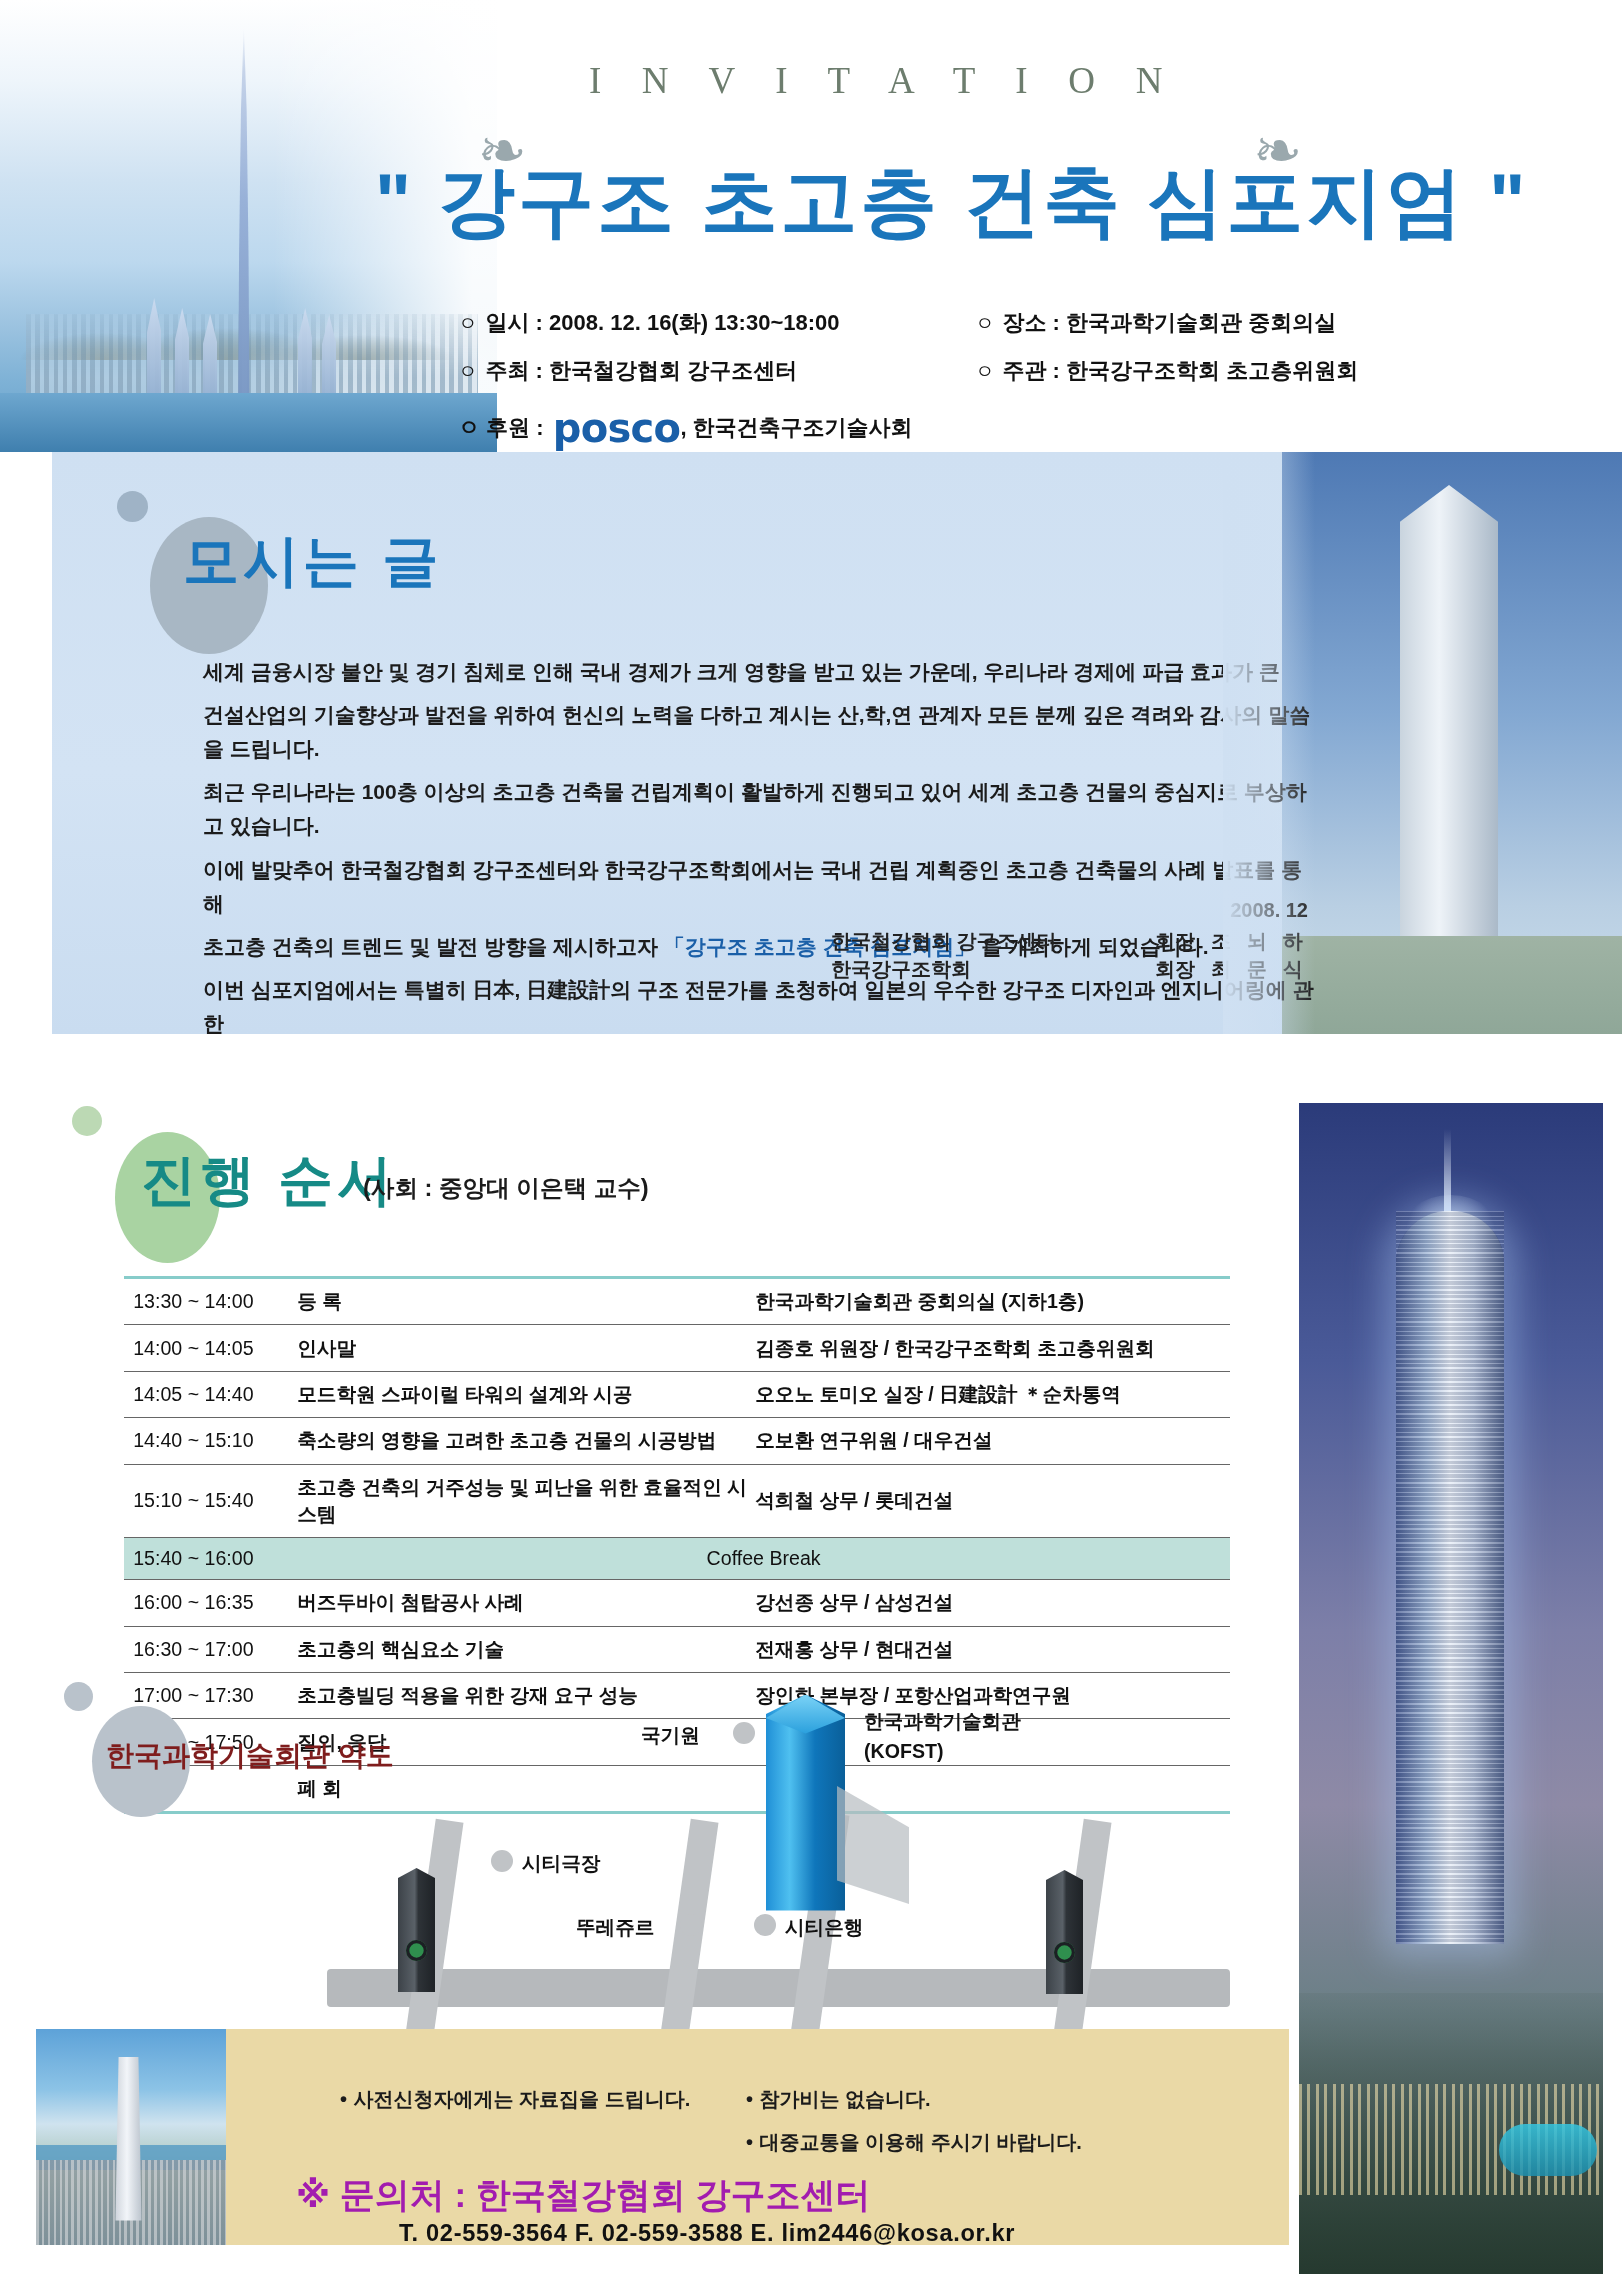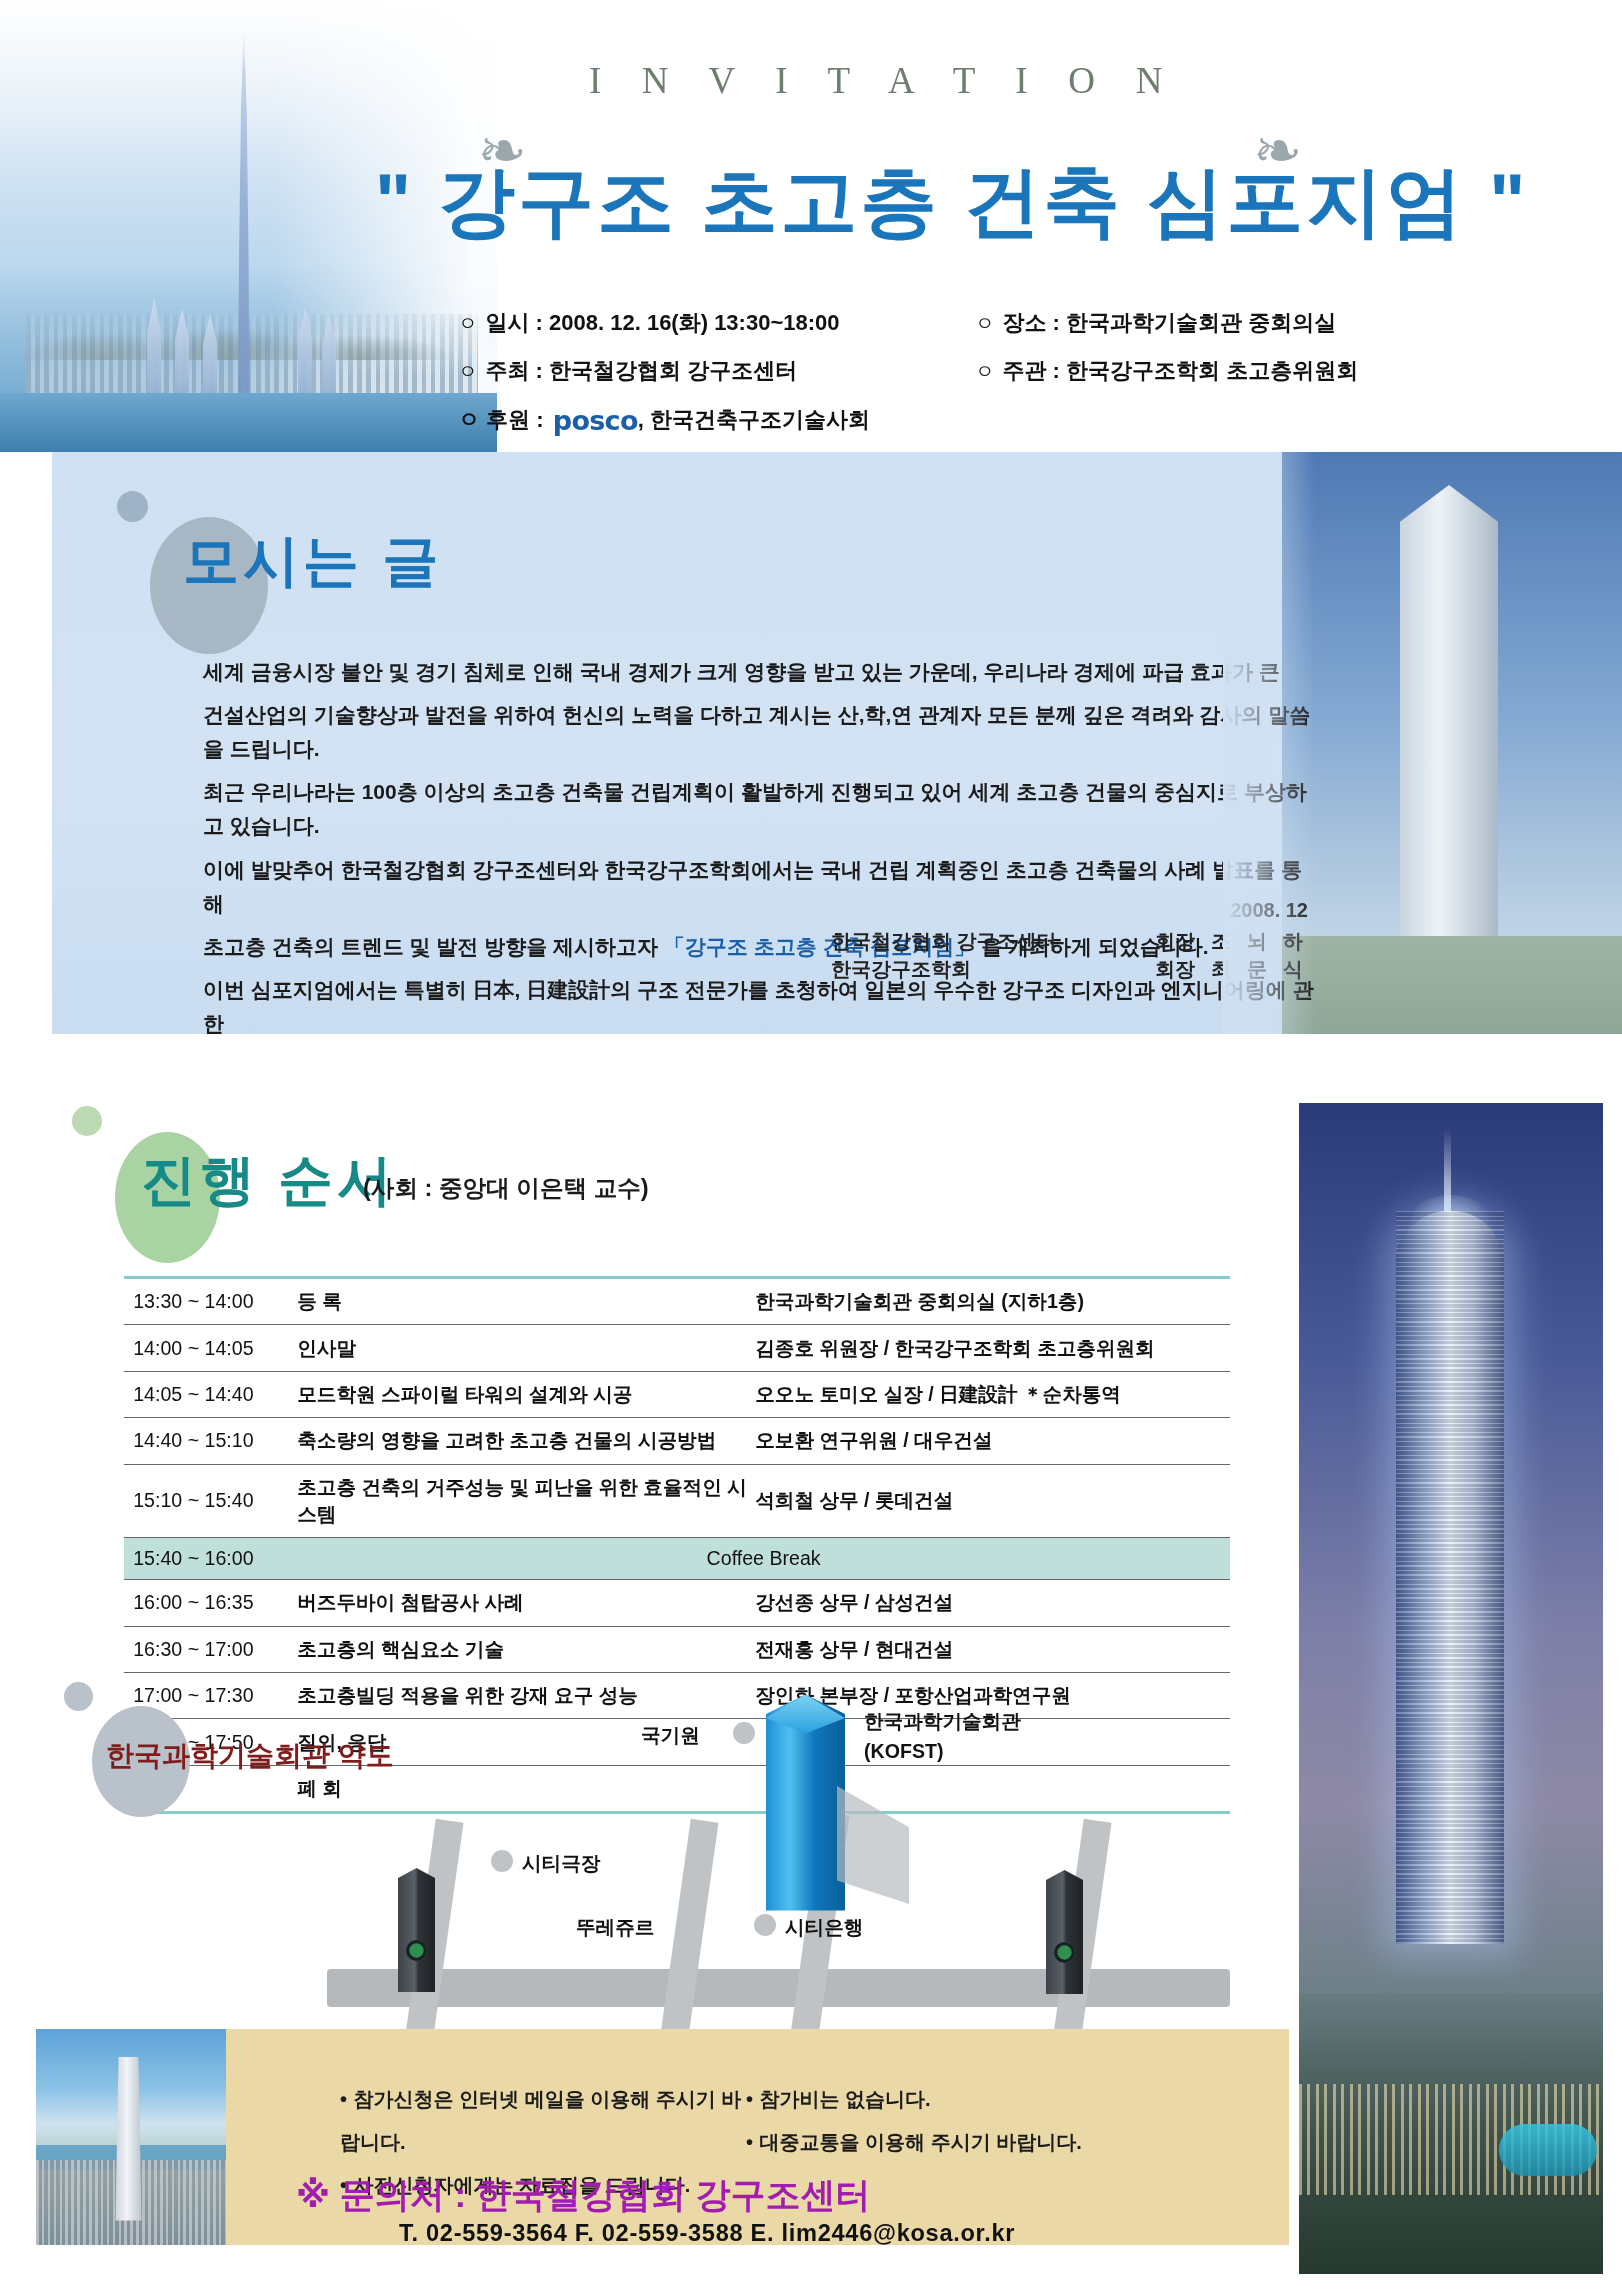--- a/index.html
+++ b/index.html
@@ -34,21 +34,21 @@
   .flour.l{left:19.6px;}
   .flour.r{right:6.5px;}
 
   .main-title{position:absolute;left:366px;top:151px;width:1171px;text-align:center;
     font-size:77px;font-weight:700;color:#1a75bb;letter-spacing:2.6px;white-space:nowrap;}
 
   .meta{position:absolute;left:458px;top:308px;width:1112px;font-size:22px;color:#111;font-weight:700;}
   .meta-row{display:flex;margin-bottom:18.3px;}
   .meta-col{width:517px;display:flex;align-items:center;}
   .meta-col .bullet{margin-right:7.9px;font-weight:400;font-size:19.6px;}
-  .posco{color:#1a5fa8;font-weight:700;font-size:27px;letter-spacing:-0.7px;font-family:"DejaVu Sans",sans-serif;}
+  .posco{color:#1a5fa8;font-weight:700;font-size:40px;letter-spacing:-0.7px;font-family:"DejaVu Sans",sans-serif;}
 
   
   #greeting{position:absolute;left:52px;top:452px;width:1570px;height:582px;
     background:linear-gradient(to bottom,#cfe0f2,#d3e3f4 55%,#c9dcf0 100%);overflow:hidden;}
   #greeting .righttower{position:absolute;right:0;top:0;width:340px;height:582px;
     background:linear-gradient(to bottom,#4e79b4 0%,#83a8d2 45%,#b9cfe3 78%,#cfe0ec 100%);}
   #greeting .righttower:before{content:"";position:absolute;left:-59px;top:0;width:92px;height:582px;
     background:linear-gradient(to right,rgba(207,224,242,1),rgba(207,224,242,0));z-index:3;}
   #greeting .righttower .twr{position:absolute;left:118px;top:33px;width:98px;height:458px;
     background:linear-gradient(to right,#c9d4de,#eef3f8 40%,#aab9c8);
@@ -367,21 +367,20 @@
 
   <div id="footer"></div>
   <div class="footphoto">
     <div class="friver"></div>
     <div class="fcity"></div>
     <div class="ftwr"></div>
   </div>
 
   <div class="fnotes">
     <div class="colA">
-      <div><span class="bd">•</span><span>참가신청은 인터넷 메일을 이용해 주시기 바랍니다.</span></div>
       <div><span class="bd">•</span><span>사전신청자에게는 자료집을 드립니다.</span></div>
     </div>
     <div class="colB">
       <div><span class="bd">•</span><span>참가비는 없습니다.</span></div>
       <div><span class="bd">•</span><span>대중교통을 이용해 주시기 바랍니다.</span></div>
     </div>
   </div>
 
   <div class="contact">※ 문의처 : 한국철강협회 강구조센터</div>
   <div class="phone">T. 02-559-3564  F. 02-559-3588  E. lim2446@kosa.or.kr</div>

